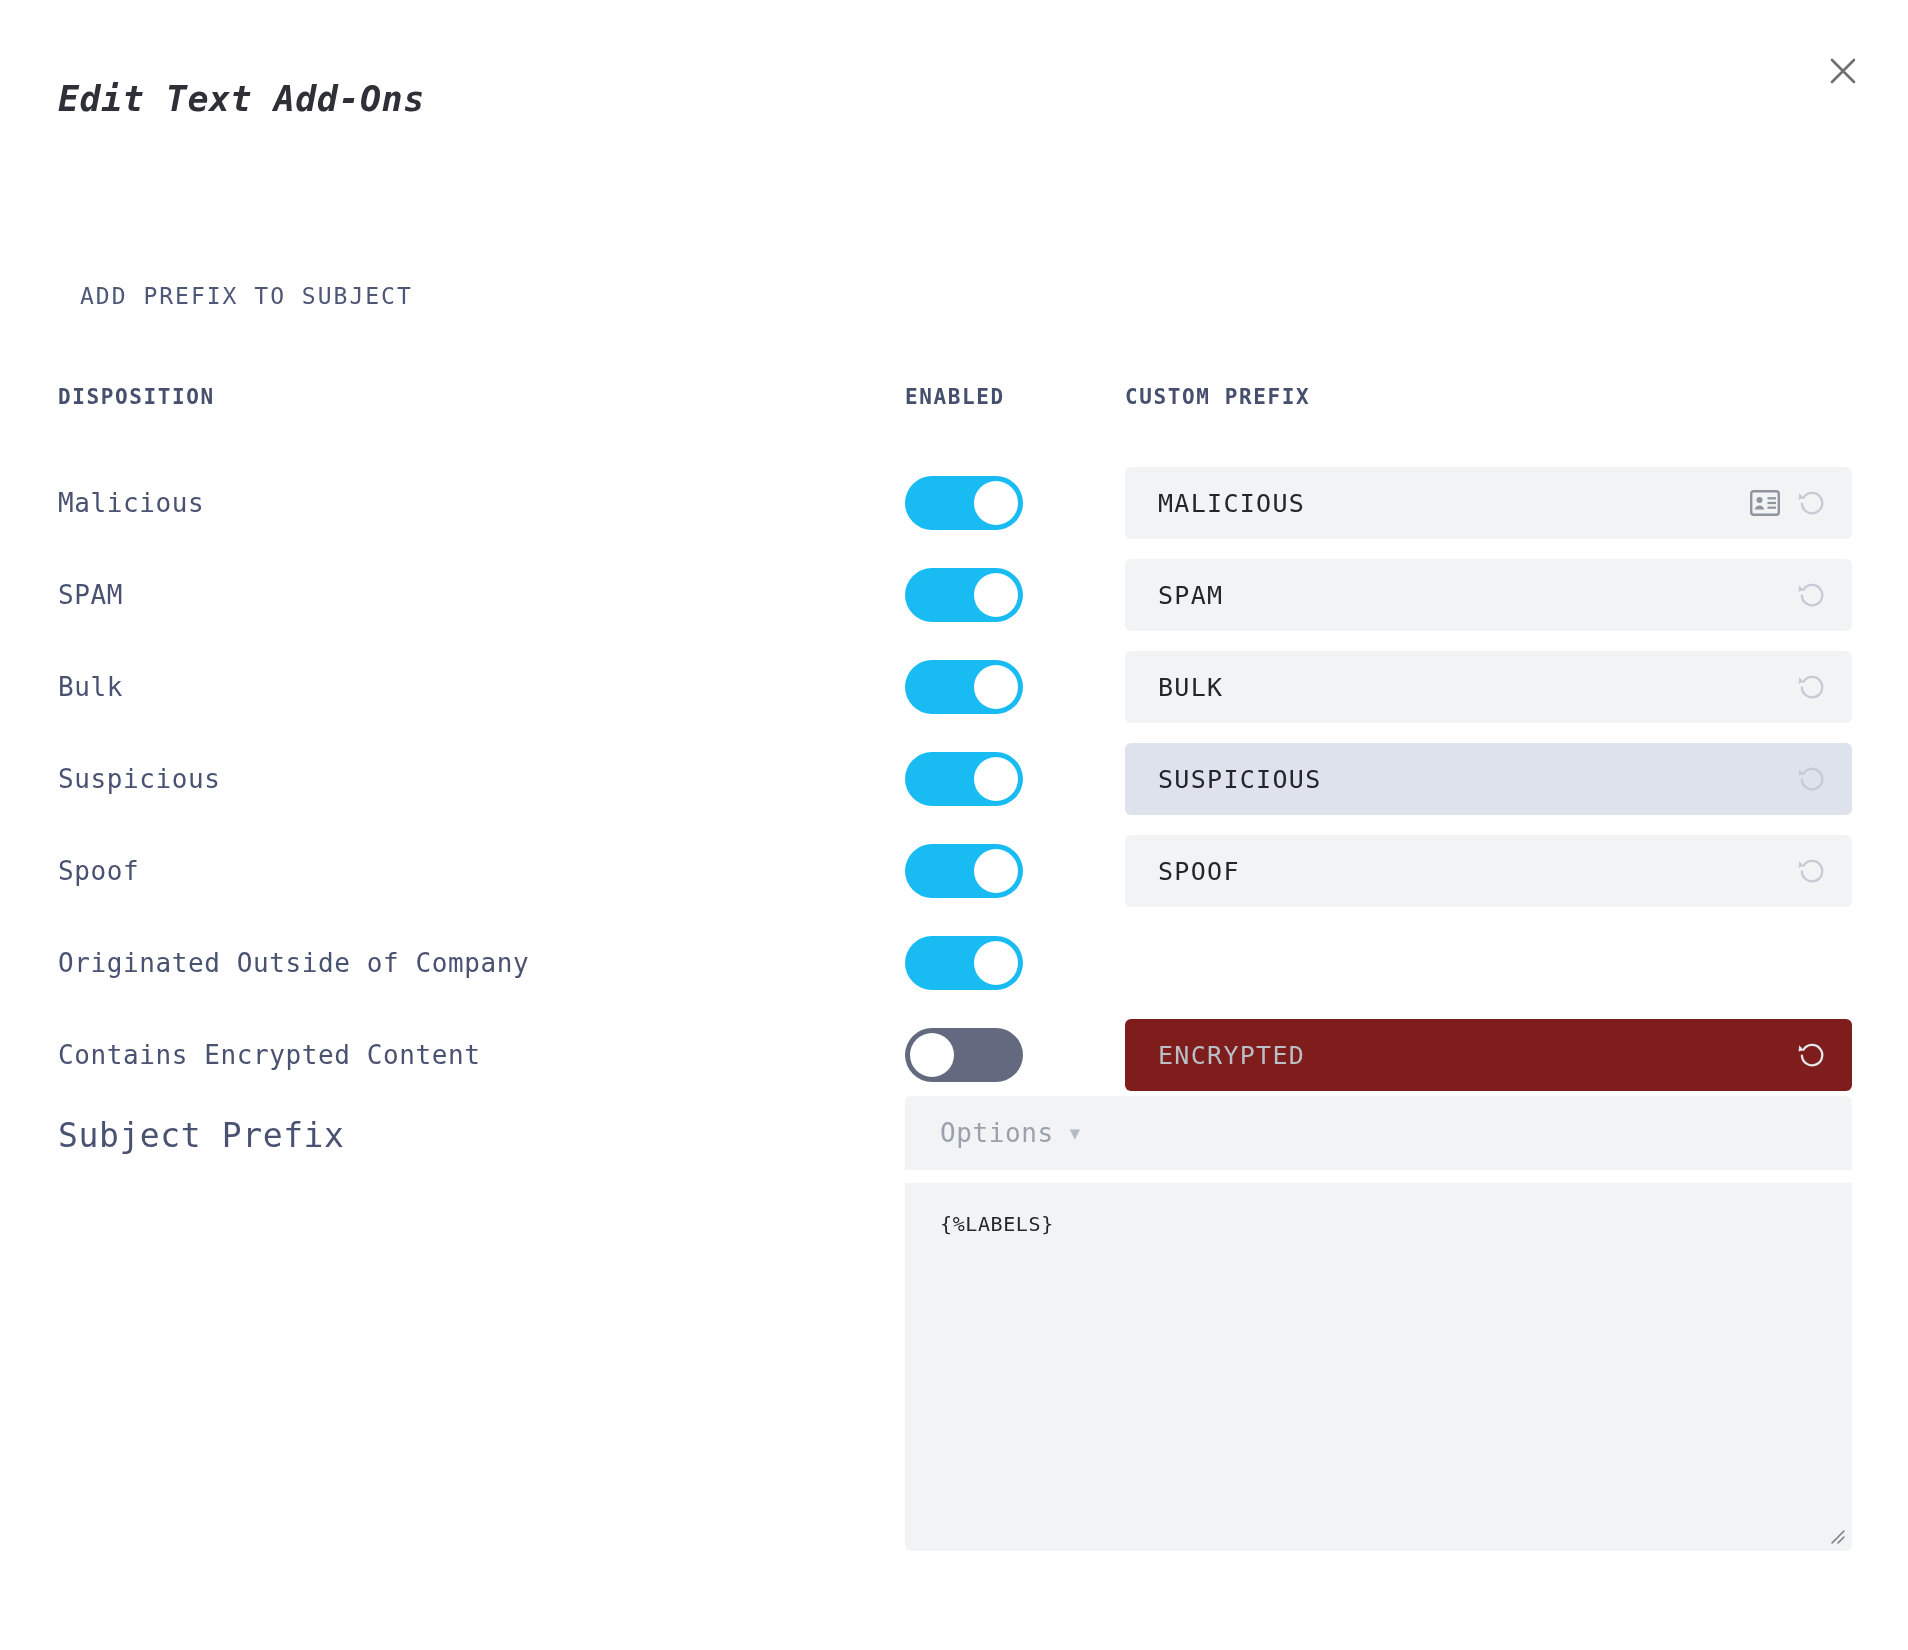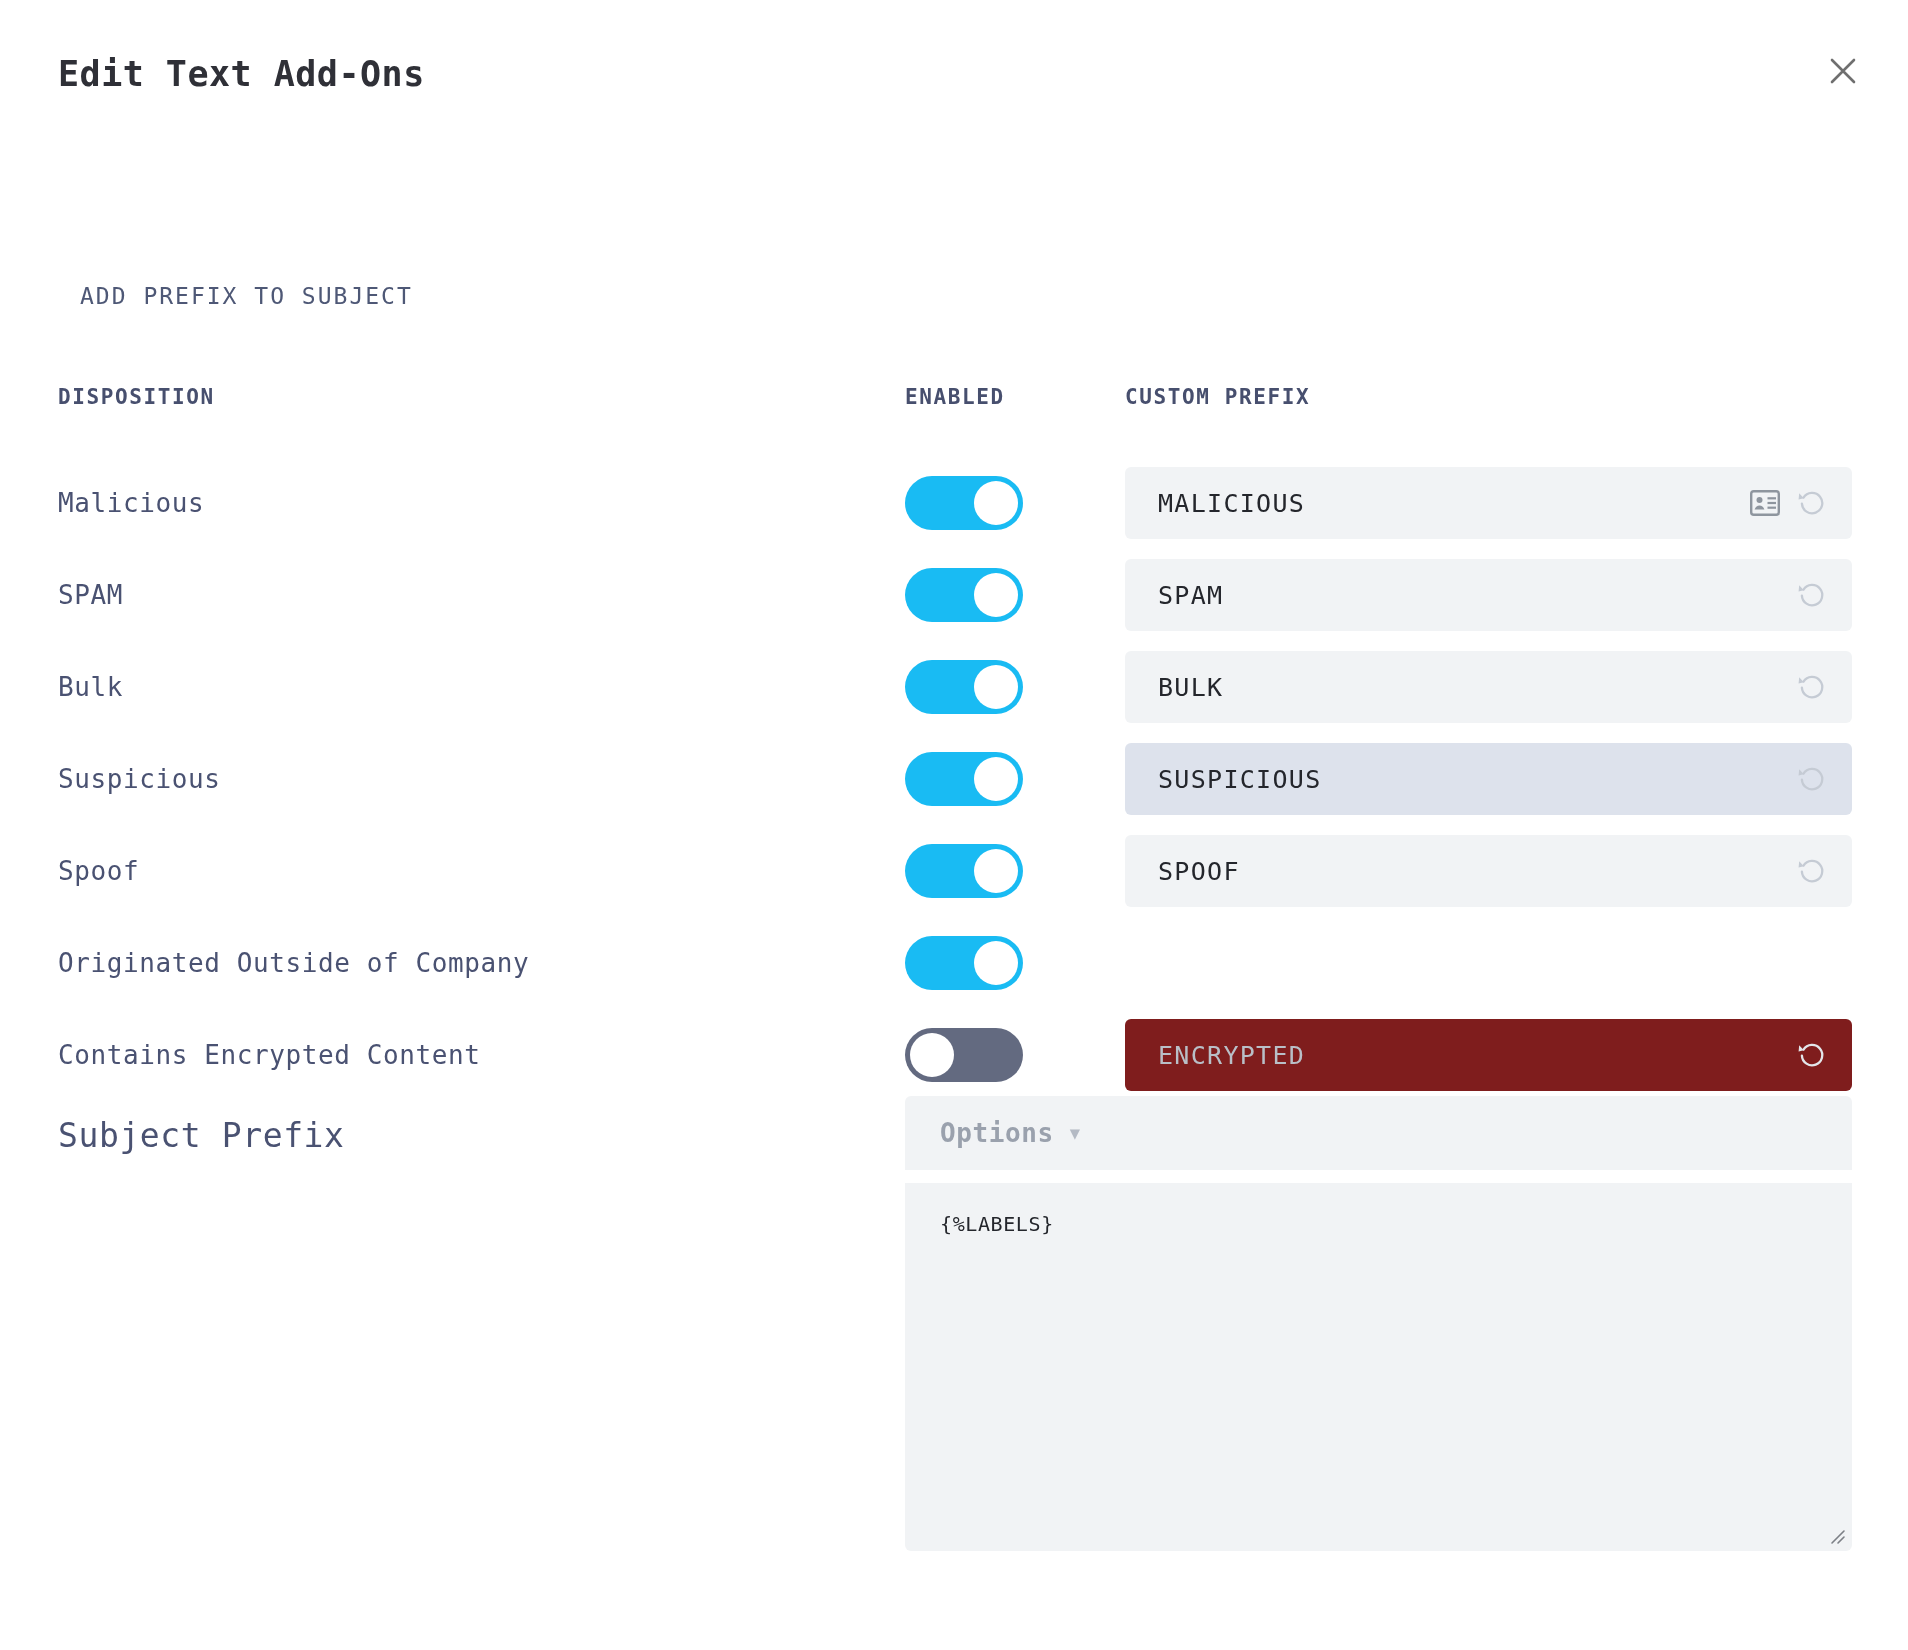--- a/index.html
+++ b/index.html
@@ -22,26 +22,27 @@
   
   .dialog-header {
     position: absolute;
     top: 0; left: 0;
     width: 1908px;
     height: 140px;
   }
   .dialog-title {
     position: absolute;
     left: 58px;
-    top: 54px;
+    top: 79px;
     font-size: 35px;
     font-weight: 700;
     letter-spacing: 0.5px;
     color: #2f3037;
     white-space: nowrap;
+    font-style: italic;
   }
   .close-button {
     position: absolute;
     right: 42px;
     top: 48px;
     width: 46px;
     height: 46px;
     display: flex;
     align-items: center;
     justify-content: center;
@@ -200,21 +201,20 @@
     position: absolute;
     left: 905px;
     top: 0;
     width: 947px;
     height: 74px;
     background: #f1f3f5;
     border-radius: 6px 6px 0 0;
     display: flex;
     align-items: center;
     cursor: pointer;
-    font-weight: bold;
   }
   .options-text {
     margin-left: 35px;
     font-size: 26px;
     letter-spacing: 0.6px;
     color: #9aa1ad;
     white-space: nowrap;
   }
   .options-caret {
     margin-left: 16px;

